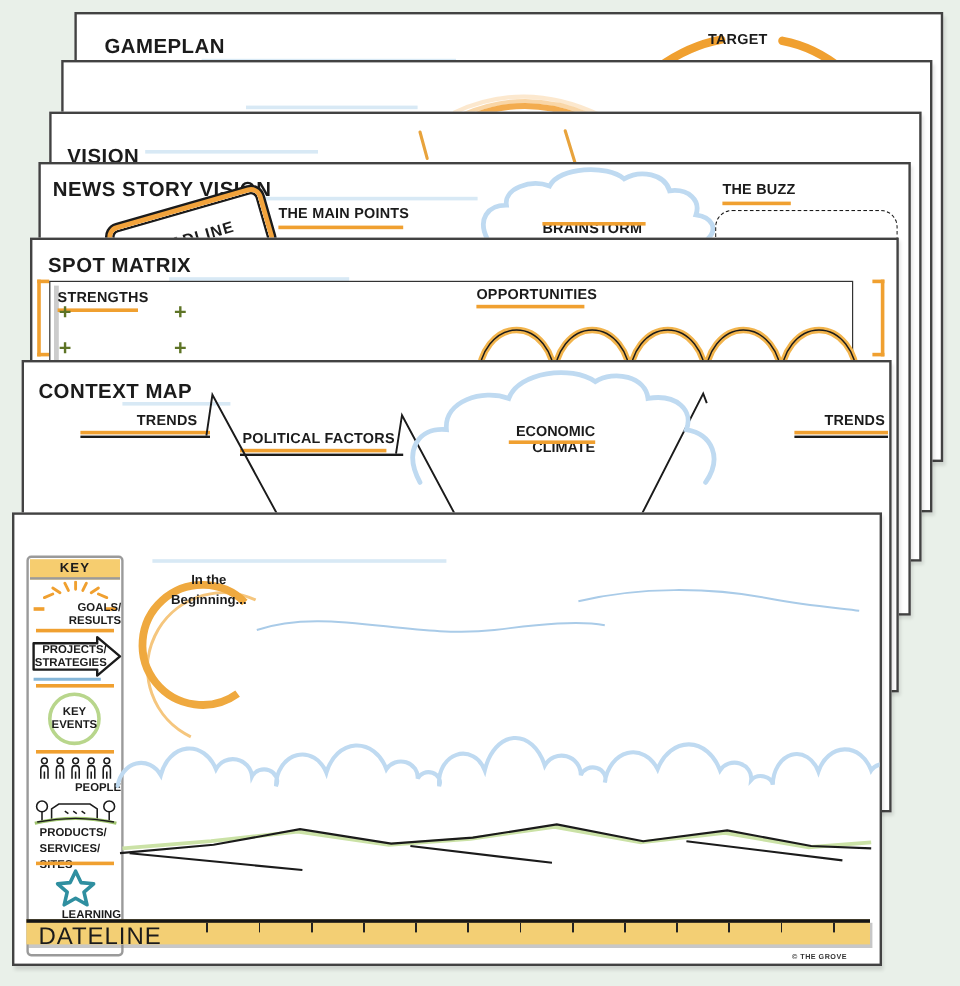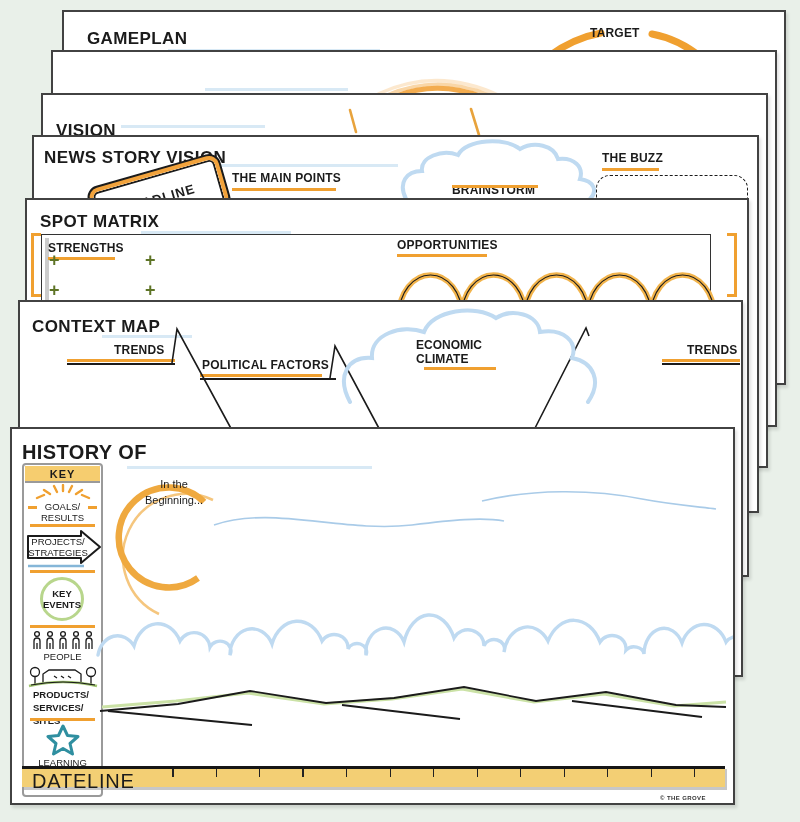--- a/index.html
+++ b/index.html
@@ -35,21 +35,21 @@
   .buzz-box{position:absolute;border:1.6px dashed #1b1b1b;border-radius:14px;background:#fff;}
   .keybox{
     position:absolute;left:10px;top:34px;width:81px;height:334px;
     background:#fff;border:2px solid #9a9a9a;border-radius:4px;box-sizing:border-box;
   }
   .keyband{
     position:absolute;left:1px;top:1px;right:1px;height:15px;background:#f6cd6f;
     border-bottom:2px solid #9a9a9a;display:flex;align-items:center;justify-content:center;
     font-weight:bold;font-size:11px;letter-spacing:1px;
   }
-  .kitem{position:absolute;left:0;right:0;text-align:center;font-weight:normal;font-size:9.5px;line-height:1.2;}
+  .kitem{position:absolute;left:0;right:0;text-align:right;font-weight:bold;font-size:9.5px;line-height:1.2;}
   .kdiv{position:absolute;left:6px;right:6px;height:2.5px;background:#f0a030;}
   .kdash{position:absolute;width:9px;height:2.5px;background:#f0a030;}
   .kcircle{
     position:absolute;left:16px;top:112px;width:44px;height:44px;border-radius:50%;
     border:3.5px solid #b8d68c;box-sizing:border-box;
     display:flex;flex-direction:column;align-items:center;justify-content:center;
     font-weight:bold;font-size:9.5px;line-height:1.2;
   }
   .ktext-l{position:absolute;text-align:left;font-weight:bold;font-size:9.5px;line-height:1.35;}
   .dateline{
@@ -58,23 +58,23 @@
     box-shadow:2px 3px 0 rgba(130,130,130,.45);
   }
   .dateline .dl-label{position:absolute;left:10px;top:1px;font-weight:normal;font-size:20px;letter-spacing:.8px;}
   .ticks{
     position:absolute;left:108px;right:6px;top:0;height:8px;
     background:repeating-linear-gradient(90deg,transparent 0 42px,#222 42px 43.5px);
   }
   .copyright{position:absolute;left:648px;top:366px;font-size:6px;letter-spacing:.4px;color:#333;font-weight:bold;}
   .beginning{
     position:absolute;left:118px;top:48px;width:88px;text-align:center;
-    font-weight:normal;font-size:11px;line-height:1.45;
-  }
-  .econ{position:absolute;left:396px;top:36px;width:80px;text-align:left;font-weight:bold;font-size:12px;line-height:1.2;}
+    font-weight:bold;font-size:11px;line-height:1.45;
+  }
+  .econ{position:absolute;left:396px;top:50px;width:80px;text-align:right;font-weight:bold;font-size:12px;line-height:1.2;}
   .graystrip{position:absolute;left:18px;top:38px;width:4px;height:340px;background:#ccc;}
 </style>
 </head>
 <body>
 
 <div class="card" style="left:62px;top:10px;width:724px;height:375px;">
   <div class="title" style="left:13px;top:17px;margin-left:10px;">GAMEPLAN</div>
   <div class="blueline" style="left:104px;top:37px;width:212px;"></div>
   <svg class="deco" width="724" height="375" viewBox="0 0 724 375">
     <path d="M 485 44 Q 510 26 537 21" fill="none" stroke="#f0a030" stroke-width="7" stroke-linecap="round"></path>
@@ -176,21 +176,20 @@
     <div>CLIMATE</div>
   </div>
   <div class="oline" style="left:404px;top:65px;width:72px;"></div>
 
   <div class="lbl" style="left:667px;top:41px;">TRENDS</div>
   <div class="oline" style="left:642px;top:57px;width:78px;"></div>
   <div class="bline" style="left:642px;top:61px;width:78px;"></div>
 </div>
 
 <div class="card" style="left:10px;top:427px;width:725px;height:378px;">
-  <div class="title" style="left:10px;top:12px;font-size:20px;">HISTORY OF</div>
   <div class="blueline" style="left:115px;top:37px;width:245px;"></div>
 
   <div class="keybox">
     <div class="keyband">
       <span>KEY</span>
     </div>
 
     <svg class="deco" style="left:7px;top:19px;" width="64" height="16" viewBox="0 0 64 16">
       <path d="M6 14 L13 11 M13 6 L19 10 M23 2 L26 8 M32 1 L32 7 M41 2 L38 8 M51 6 L45 10 M58 14 L51 11" fill="none" stroke="#f0a030" stroke-width="2.4" stroke-linecap="round"></path>
     </svg>

